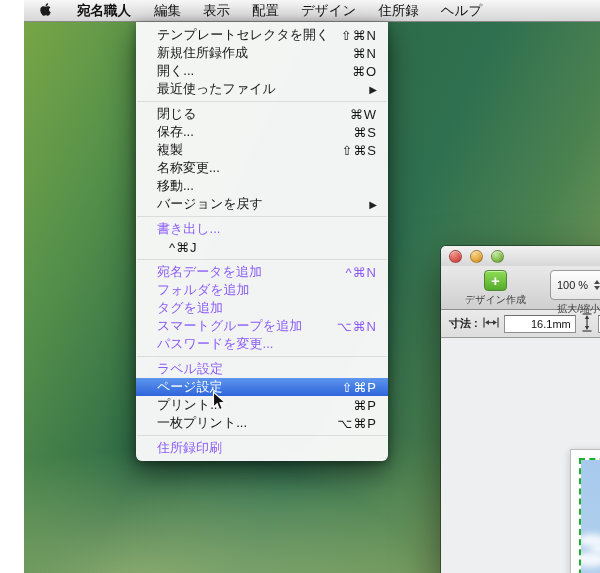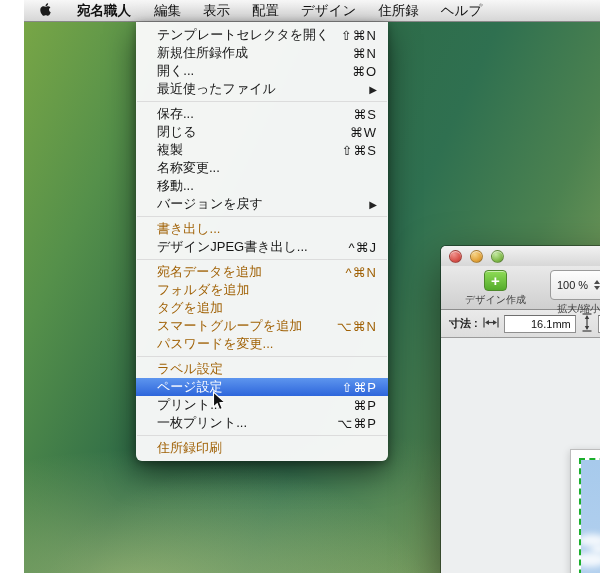--- a/index.html
+++ b/index.html
@@ -27,21 +27,21 @@
   
   .menu { position:absolute; left:112px; top:22px; width:252px;
     background:rgba(249,249,249,0.97);
     border-radius:0 0 6px 6px;
     box-shadow:0 12px 30px rgba(0,0,0,.5), 0 2px 8px rgba(0,0,0,.35);
     padding:4px 0; font-size:13px; color:#161616; }
   .menu-item { height:18px; display:flex; align-items:center; padding:0 11px 0 21px; white-space:nowrap; }
   .mi-label { flex:1 1 auto; overflow:hidden; }
   .mi-short { margin-left:12px; letter-spacing:1px; }
   .mi-arrow { font-size:10px; margin-left:12px; color:#222; }
-  .menu-item.disabled { color:#a16207; }
+  .menu-item.disabled { color:#8b5cf6; }
   .menu-item.highlighted { background:linear-gradient(#5d95ee,#2e66db); color:#fff; }
   .menu-sep { height:1px; background:#dcdcdc; margin:3px 1px; }
 
   
   .window { position:absolute; left:417px; top:246px; width:240px; height:340px;
     border-radius:5px 5px 0 0;
     box-shadow:0 18px 45px rgba(0,0,0,.55), 0 0 0 1px rgba(0,0,0,.35);
     background:#edeff0; }
   .titlebar { height:20px; border-radius:5px 5px 0 0;
     background:linear-gradient(#f2f2f2,#d7d7d7);
@@ -130,47 +130,46 @@
       <div class="menu-item">
         <span class="mi-label">開く...</span>
         <span class="mi-short">⌘O</span>
       </div>
       <div class="menu-item">
         <span class="mi-label">最近使ったファイル</span>
         <span class="mi-arrow">▶</span>
       </div>
       <div class="menu-sep"></div>
       <div class="menu-item">
+        <span class="mi-label">閉じる</span>
+        <span class="mi-short">⌘W</span>
+      </div>
+      <div class="menu-item">
         <span class="mi-label">保存...</span>
         <span class="mi-short">⌘S</span>
       </div>
       <div class="menu-item">
-        <span class="mi-label">閉じる</span>
-        <span class="mi-short">⌘W</span>
-      </div>
-      <div class="menu-item">
         <span class="mi-label">複製</span>
         <span class="mi-short">⇧⌘S</span>
       </div>
       <div class="menu-item">
         <span class="mi-label">名称変更...</span>
       </div>
       <div class="menu-item">
         <span class="mi-label">移動...</span>
       </div>
       <div class="menu-item">
         <span class="mi-label">バージョンを戻す</span>
         <span class="mi-arrow">▶</span>
       </div>
       <div class="menu-sep"></div>
       <div class="menu-item disabled">
         <span class="mi-label">書き出し...</span>
       </div>
       <div class="menu-item">
-        <span class="mi-label">デザインJPEG書き出し...</span>
         <span class="mi-short">^⌘J</span>
       </div>
       <div class="menu-sep"></div>
       <div class="menu-item disabled">
         <span class="mi-label">宛名データを追加</span>
         <span class="mi-short">^⌘N</span>
       </div>
       <div class="menu-item disabled">
         <span class="mi-label">フォルダを追加</span>
       </div>

